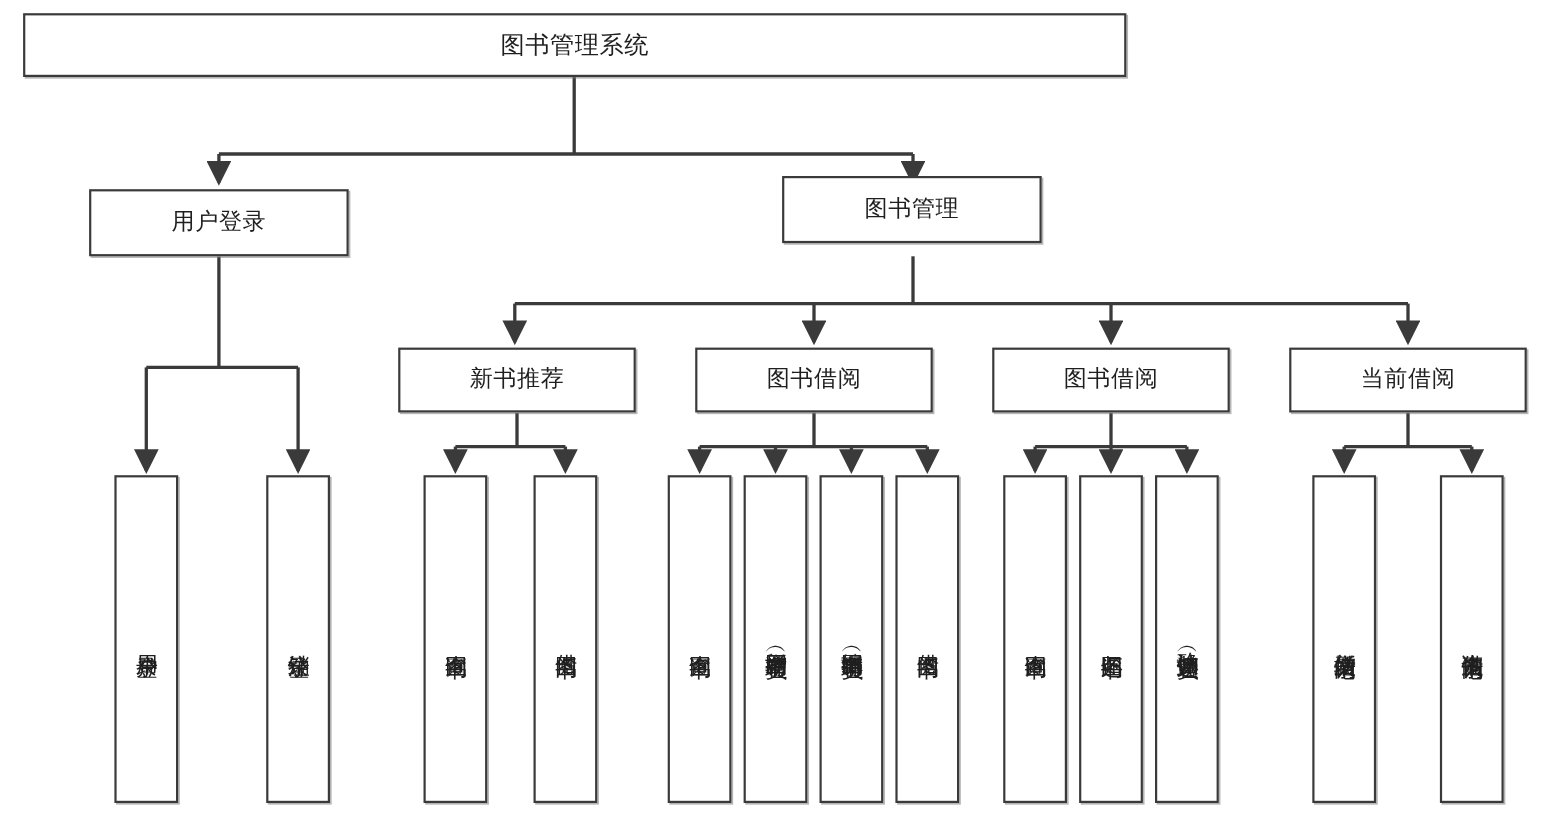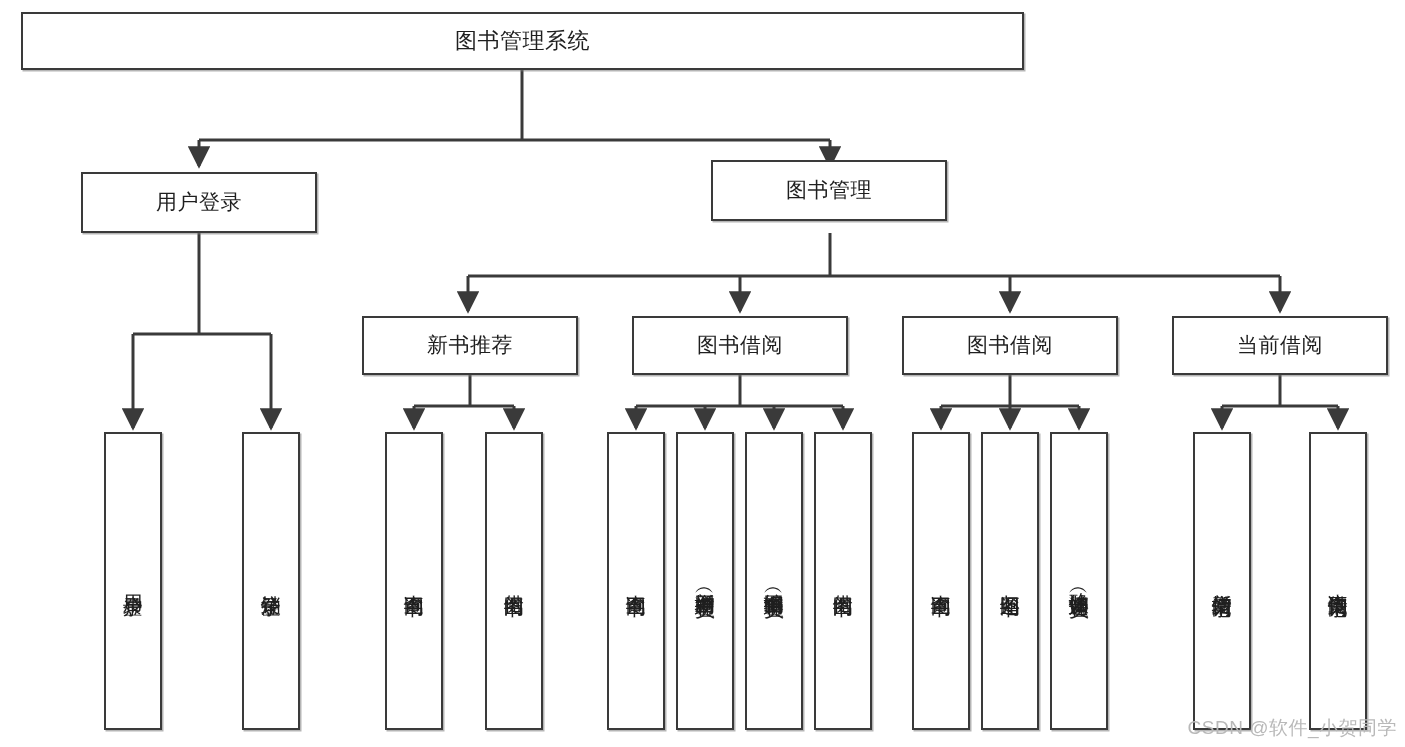--- a/index.html
+++ b/index.html
@@ -192,15 +192,14 @@
     <span class="label">确认归还（管理员）</span>
   </div>
 
   <div class="node vert" style="left:1193px; top:432px; width:58px; height:298px;">
     <span class="label">新增借阅记录</span>
   </div>
   <div class="node vert" style="left:1309px; top:432px; width:58px; height:298px;">
     <span class="label">查询借阅记录</span>
   </div>
 
-  <div class="watermark">CSDN @软件_小贺同学</div>
 
 </div>
 
 </body></html>

